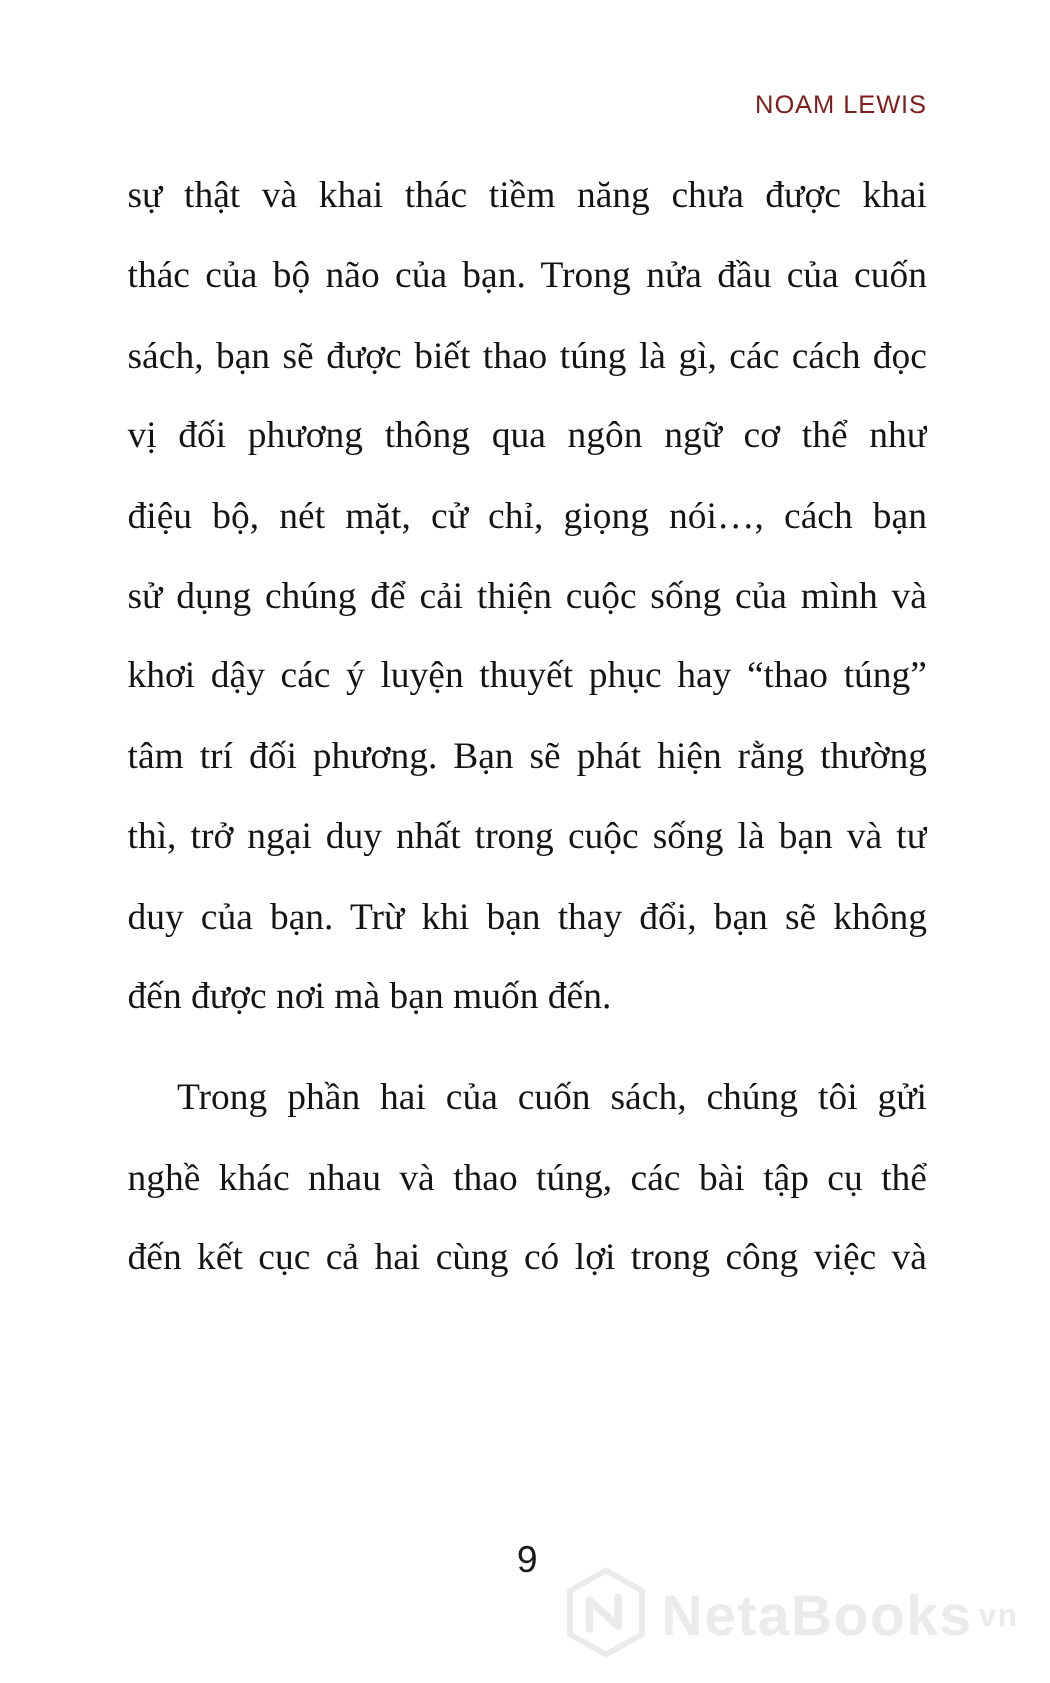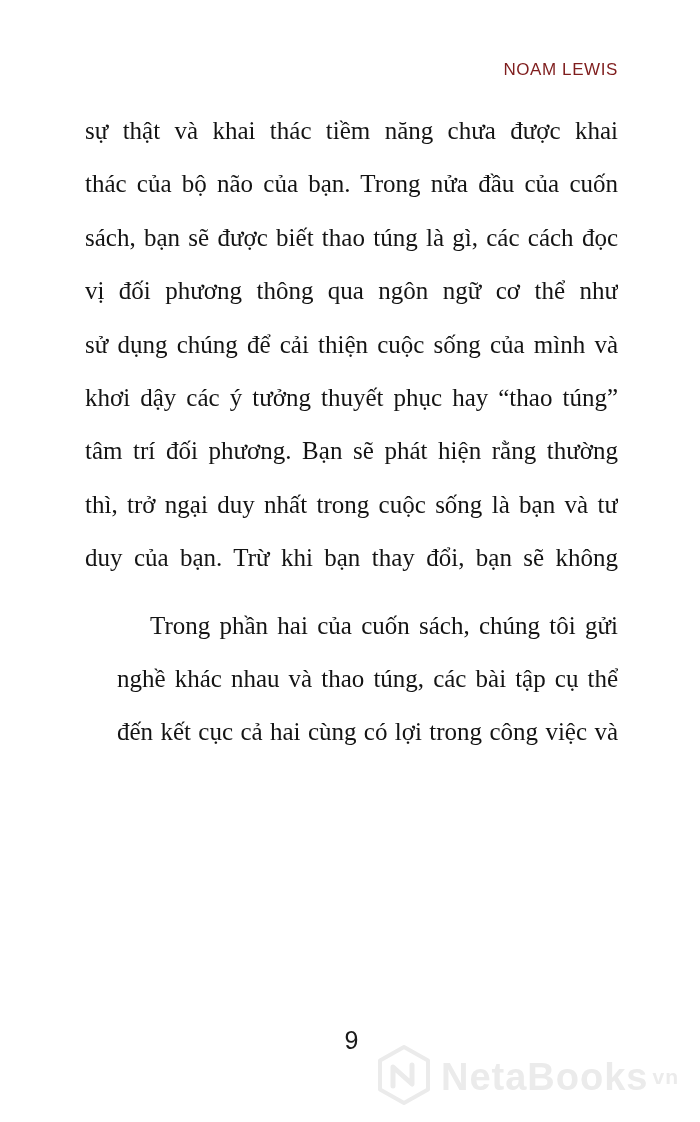--- a/index.html
+++ b/index.html
@@ -22,21 +22,21 @@
     color: #7f1d1d;
   }
   .content {
     position: absolute;
     left: 85px;
     top: 104px;
     width: 533px;
     font-size: 25px;
   }
   .paragraph { margin: 0; }
-  .paragraph + .paragraph { margin-top: 14px; margin-left: 32px; }
+  .paragraph + .paragraph { margin-top: 14px; }
   .line {
     height: 53.4px;
     line-height: 53.4px;
     text-align: justify;
     text-align-last: justify;
     overflow: hidden;
     white-space: normal;
   }
   .line.last {
     text-align-last: left;
@@ -86,25 +86,27 @@
 <div class="page">
 
   <div class="running-header">NOAM LEWIS</div>
 
   <div class="content">
       <div class="paragraph">
         <div class="line">sự thật và khai thác tiềm năng chưa được khai</div>
         <div class="line">thác của bộ não của bạn. Trong nửa đầu của cuốn</div>
         <div class="line">sách, bạn sẽ được biết thao túng là gì, các cách đọc</div>
         <div class="line">vị đối phương thông qua ngôn ngữ cơ thể như</div>
+        <div class="line">điệu bộ, nét mặt, cử chỉ, giọng nói…, cách bạn</div>
         <div class="line">sử dụng chúng để cải thiện cuộc sống của mình và</div>
-        <div class="line">khơi dậy các ý tưởng thuyết phục hay “thao túng”</div>
+        <div class="line">khơi dậy các ý luyện thuyết phục hay “thao túng”</div>
         <div class="line">tâm trí đối phương. Bạn sẽ phát hiện rằng thường</div>
         <div class="line">thì, trở ngại duy nhất trong cuộc sống là bạn và tư</div>
         <div class="line">duy của bạn. Trừ khi bạn thay đổi, bạn sẽ không</div>
+        <div class="line last">đến được nơi mà bạn muốn đến.</div>
       </div>
       <div class="paragraph">
         <div class="line indent">Trong phần hai của cuốn sách, chúng tôi gửi</div>
         <div class="line">nghề khác nhau và thao túng, các bài tập cụ thể</div>
         <div class="line">đến kết cục cả hai cùng có lợi trong công việc và</div>
       </div>
     </div>
 
   <div class="page-number">9</div>
 

